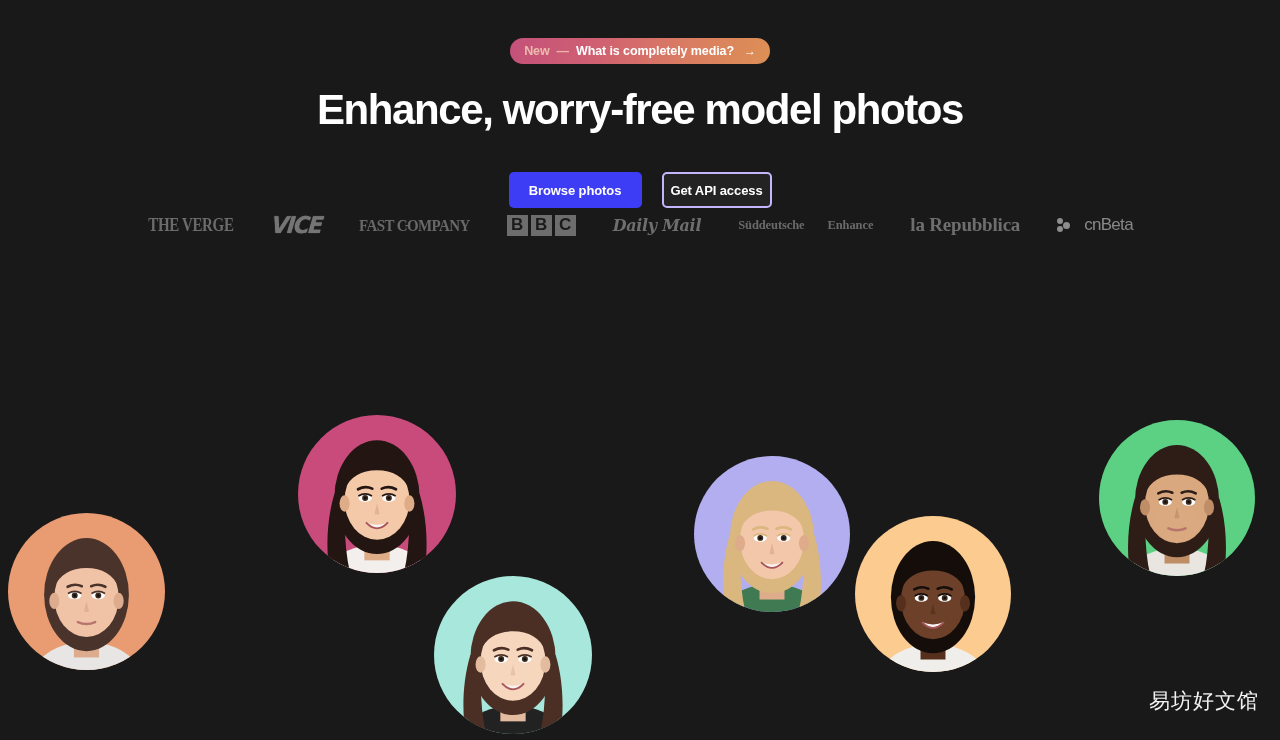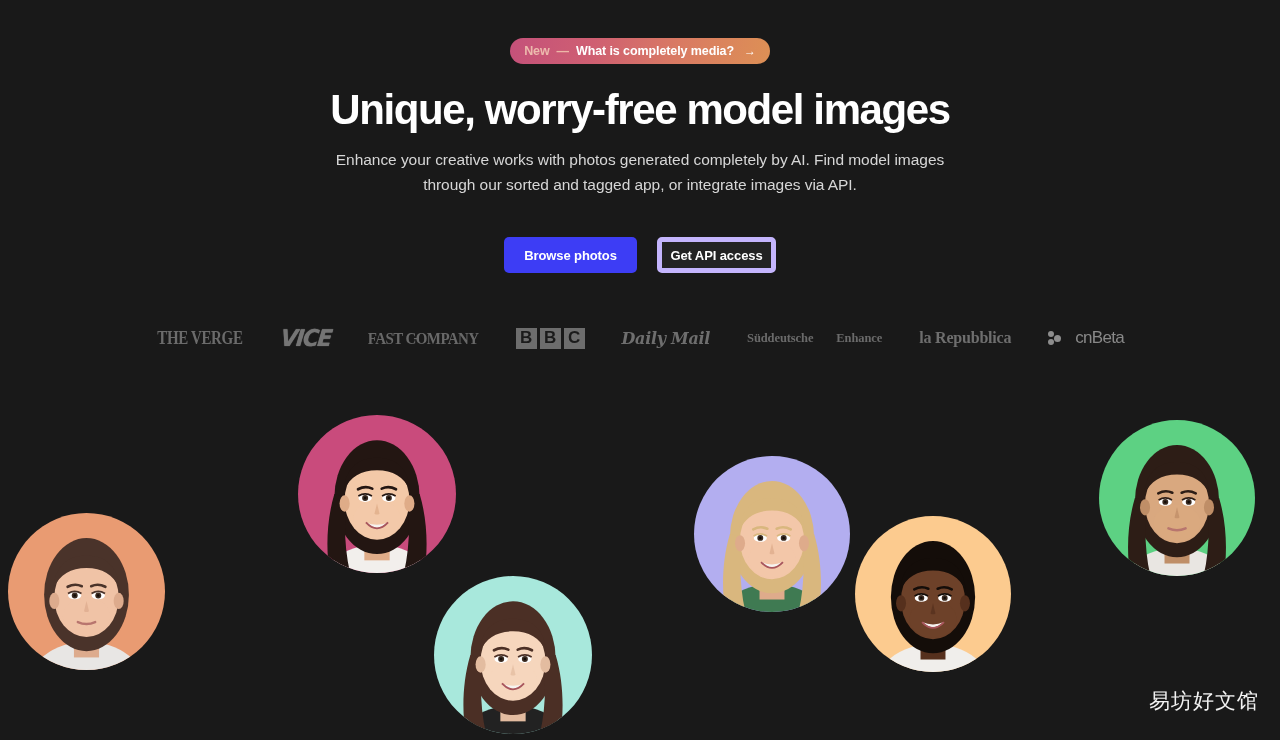--- a/index.html
+++ b/index.html
@@ -96,28 +96,27 @@
     cursor: pointer;
     border: none;
     color: #fff;
     font-family: "Liberation Sans", sans-serif;
   }
   .btn-primary {
     width: 133px;
     background: #3d3df5;
   }
   .btn-secondary {
-    width: 119px;
+    width: 110px;
     background: #232323;
-    border: 5px solid #c4b5fd;
+    border: 2px solid #c4b5fd;
   }
 
   
   .press-row {
-    margin-top: 48px;
     display: flex;
     justify-content: center;
     align-items: center;
     gap: 37px;
     height: 34px;
     opacity: 1;
   }
   .logo {
     color: #6f6f6f;
     display: flex;
@@ -185,21 +184,21 @@
     font-weight: bold;
     line-height: 13px;
     text-align: center;
     color: #6a6a6a;
     letter-spacing: -0.1px;
     gap: 23px;
   }
 
   .logo-repubblica {
     font-family: "Liberation Serif", serif;
-    font-size: 16px;
+    font-size: 19px;
     font-weight: bold;
     letter-spacing: -0.2px;
     color: #6e6e6e;
   }
 
   .logo-cnbeta {
     display: flex;
     align-items: center;
     gap: 14px;
     color: #888888;
@@ -431,23 +430,22 @@
 
   <div class="badge-wrap">
     <div class="badge" style="background: linear-gradient(100deg, rgb(196, 81, 122) 0%, rgb(207, 95, 114) 32%, rgb(217, 122, 99) 64%, rgb(221, 144, 85) 100%); justify-content: flex-end;">
       <span class="badge-new">New</span>
       <span class="badge-dash">—</span>
       <span class="badge-text">What is completely media?</span>
       <span class="badge-arrow">→</span>
     </div>
   </div>
 
-  <h1 class="headline">Unique, worry-free model images</h1>
-
-  <p class="subtitle">Enhance your creative works with photos generated completely by AI. Find model images through our sorted and tagged app, or integrate images via API.</p>
+  <h1 class="headline">Enhance, worry-free model photos</h1>
+
 
   <div class="cta-row">
     <button class="btn btn-primary" style="background: rgb(61, 61, 245);">Browse photos</button>
     <button class="btn btn-secondary" style="background: rgb(35, 35, 35);">Get API access</button>
   </div>
 
   <div class="press-row">
 
     <div class="logo logo-verge">THE VERGE</div>
 

